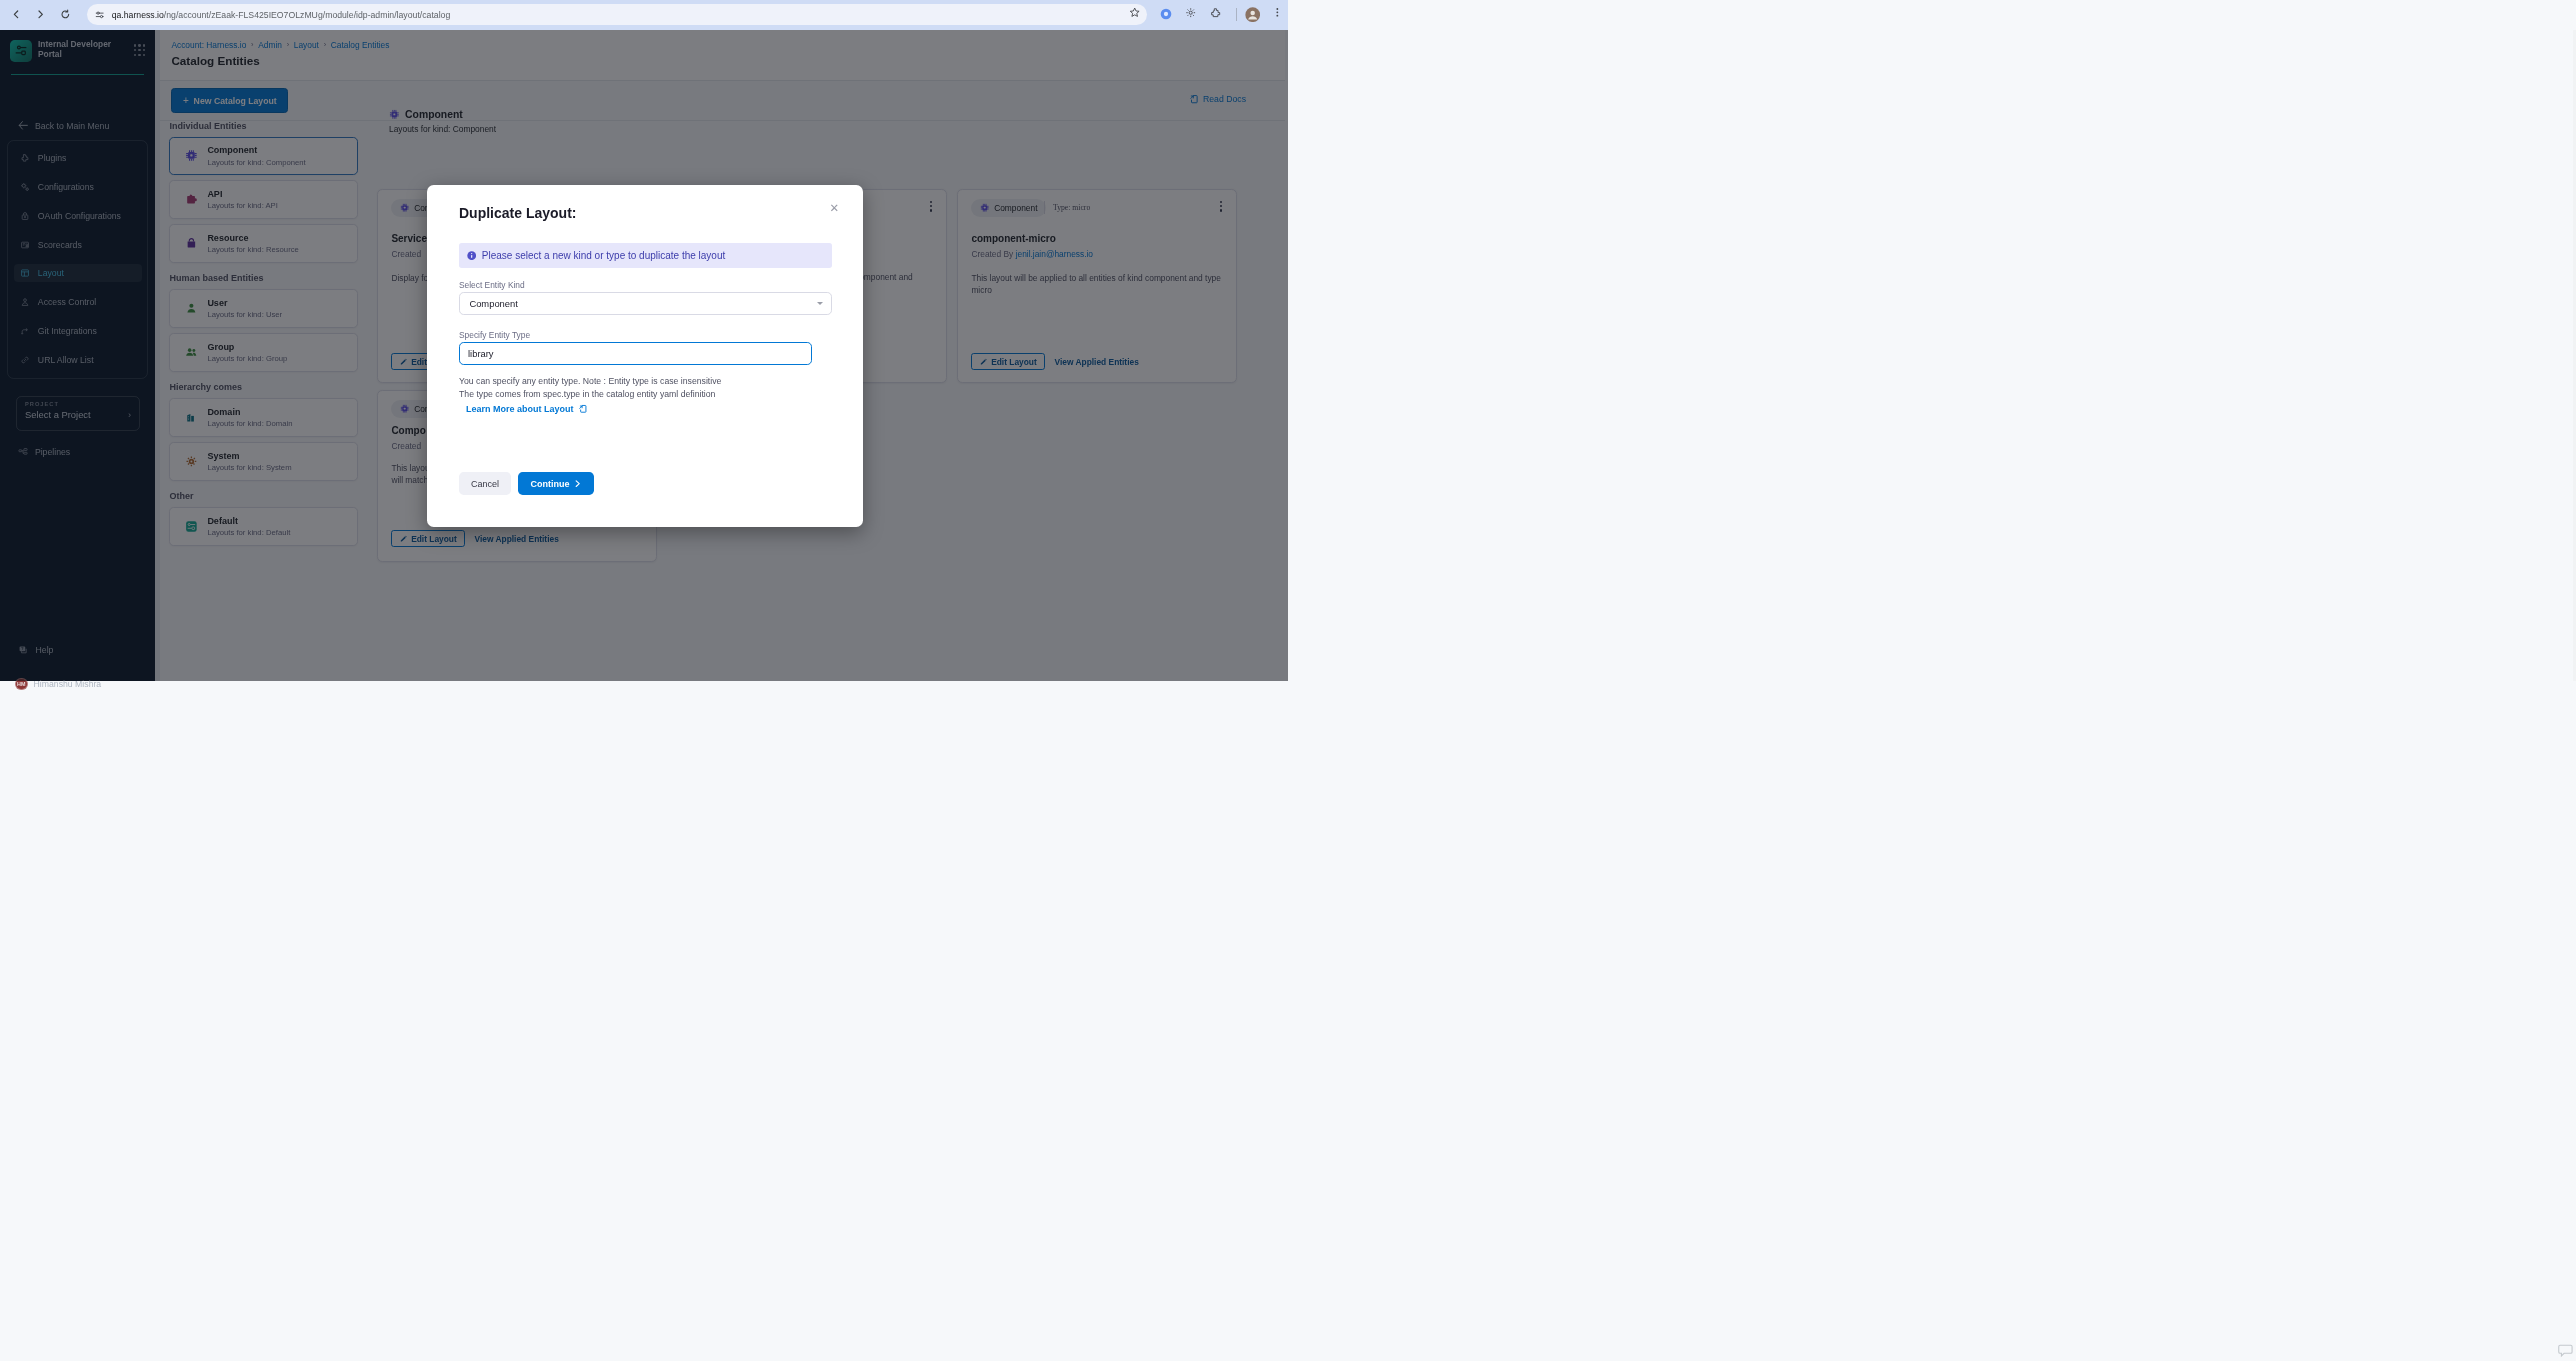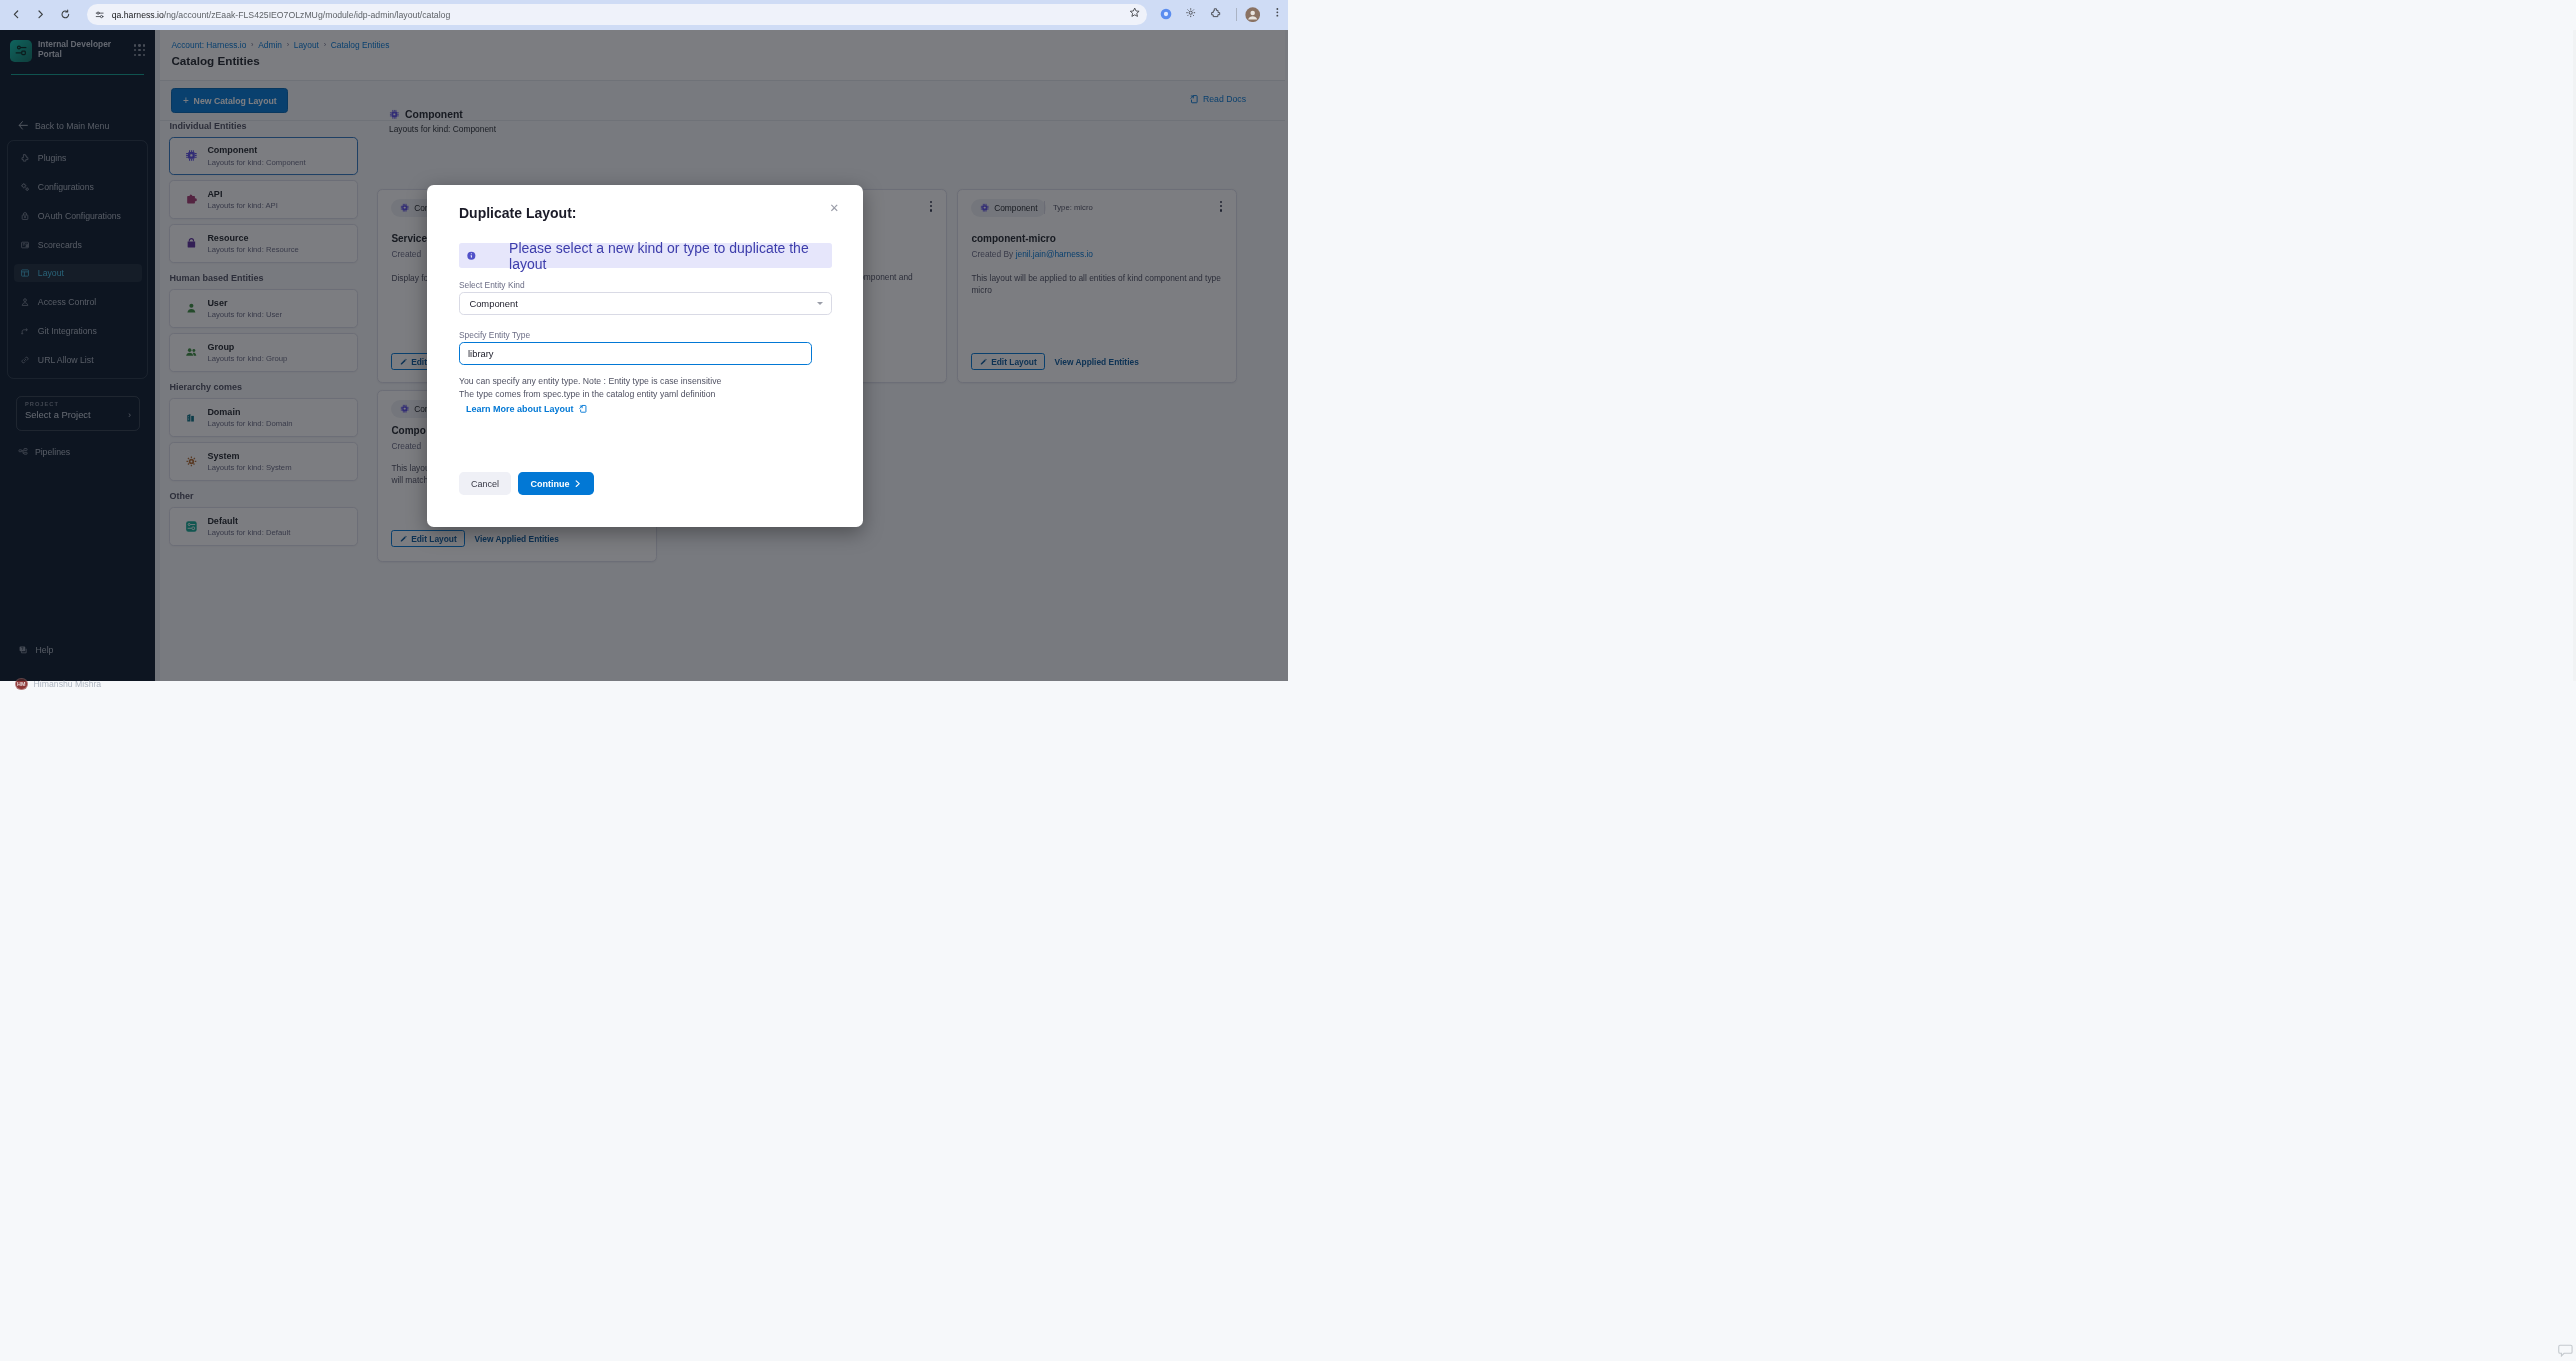--- a/index.html
+++ b/index.html
@@ -59,38 +59,38 @@
   .ecard .esub { font-size:7.7px; color:#6b6d85; margin-top:2.7px; }
 
   
   #kind-header { position:absolute; left:229px; top:79px; }
   #kind-title { display:flex; align-items:center; gap:5.4px; font-size:10.4px; font-weight:bold; color:#22272d; }
   #kind-sub { font-size:8.4px; color:#2b3036; margin-top:4px; }
 
   
   .lcard { position:absolute; width:280px; background:#fff; border:0.7px solid #dcdee8; border-radius:5.4px; box-shadow:0 0.7px 2px rgba(40,41,61,.06); }
   .badge-pill { position:absolute; left:13.4px; top:9.4px; height:18px; background:#eef0f3; border-radius:9.4px; display:flex; align-items:center; gap:4.7px; padding:0 8.7px; font-size:8.4px; color:#22272d; }
-  .type-chip { position:absolute; left:86px; top:11.4px; font-family:Liberation Sans, sans-serif; font-size:7.7px; color:#4f5162; padding-left:8px; border-left:0.7px solid #d9dae5; height:13.4px; display:flex; align-items:center; }
+  .type-chip { position:absolute; left:86px; top:11.4px; font-family:Liberation Serif, serif; font-size:7.7px; color:#4f5162; padding-left:8px; border-left:0.7px solid #d9dae5; height:13.4px; display:flex; align-items:center; }
   .kebab { position:absolute; right:9.4px; top:8px; width:10.7px; height:17.5px; display:flex; flex-direction:column; align-items:center; justify-content:center; gap:2px; cursor:pointer; }
   .kebab i { width:2.3px; height:2.3px; border-radius:50%; background:#343b4e; }
   .lcard .ltitle { position:absolute; left:13.4px; top:43px; font-size:10px; font-weight:bold; color:#22272d; }
   .lcard .lcreated { position:absolute; left:13.4px; top:59px; font-size:8.4px; color:#6b6d85; }
   .lcard .lcreated a { color:#0278d5; text-decoration:none; }
   .lcard .ldesc { position:absolute; left:13.4px; top:82px; width:250px; font-size:8.4px; color:#4f5162; line-height:1.45; }
   .card-actions { position:absolute; left:13.4px; bottom:11.4px; display:flex; align-items:center; gap:9.4px; }
   .edit-btn { height:17px; padding:0 7.4px; border:0.7px solid #0278d5; border-radius:2.7px; color:#0a5a9c; font-size:8.4px; font-weight:bold; display:flex; align-items:center; gap:4px; background:#fff; cursor:pointer; }
   .view-link { color:#0a5a9c; font-size:8.4px; font-weight:bold; cursor:pointer; }
 
   
   #overlay { position:absolute; left:0; top:29.5px; width:1288px; height:651px; background:rgba(16,19,26,.55); z-index:40; }
   #modal { position:absolute; left:427px; top:185px; width:436px; height:342px; background:#fff; border-radius:6.7px; box-shadow:0 5.4px 20px rgba(0,0,0,.35); z-index:60; }
   #modal-title { position:absolute; left:32px; top:19.5px; font-size:14px; font-weight:bold; color:#1b1b28; }
   #modal-close { position:absolute; right:24px; top:16px; font-size:11.4px; color:#9a9da8; cursor:pointer; font-weight:normal; }
   #info-banner { position:absolute; left:32px; right:31px; top:58px; height:25px; background:#e6e6fb; border-radius:2.7px; display:flex; align-items:center; gap:5.4px; padding:0 8px; }
-  #info-text { font-size:14px; color:#3d3dab;margin-left:28px; }
+  #info-text { font-size:10px; color:#3d3dab; }
   .field-label { position:absolute; left:32px; font-size:8.4px; color:#6b6d85; }
   #kind-select { position:absolute; left:32px; right:31px; top:107px; height:23px; border:0.7px solid #d9dae5; border-radius:4.7px; background:#fff; display:flex; align-items:center; padding:0 9.4px; font-size:9.4px; color:#1b1b28; cursor:pointer; }
   #kind-caret { position:absolute; right:40px; top:117px; width:0; height:0; border-left:3px solid transparent; border-right:3px solid transparent; border-top:3.4px solid #9a9da8; }
   #type-input { position:absolute; left:32px; top:157px; width:353px; height:23px; border:1.3px solid #0278d5; border-radius:4.7px; padding:0 8px; font-size:9.4px; color:#1b1b28; font-family:"Liberation Sans",sans-serif; outline:none; }
   .note-line { position:absolute; left:32px; font-size:8.7px; color:#4f5162; }
   #learn-more { position:absolute; left:39px; top:219px; display:flex; align-items:center; gap:4px; color:#0278d5; font-size:9px; font-weight:bold; cursor:pointer; }
   #cancel-btn { position:absolute; left:32px; top:287px; width:52px; height:23px; background:#eff0f6; border:none; border-radius:4.7px; font-size:9px; color:#383946; font-family:"Liberation Sans",sans-serif; cursor:pointer; }
   #continue-btn { position:absolute; left:91px; top:287px; width:76px; height:23px; background:#0278d5; border:none; border-radius:4.7px; font-size:9px; font-weight:bold; color:#fff; font-family:"Liberation Sans",sans-serif; cursor:pointer; display:flex; align-items:center; justify-content:center; gap:4.7px; }
 
   #scroll-strip { position:absolute; right:0; top:29.5px; width:3.4px; height:651px; background:#f1f3f4; z-index:95; }

